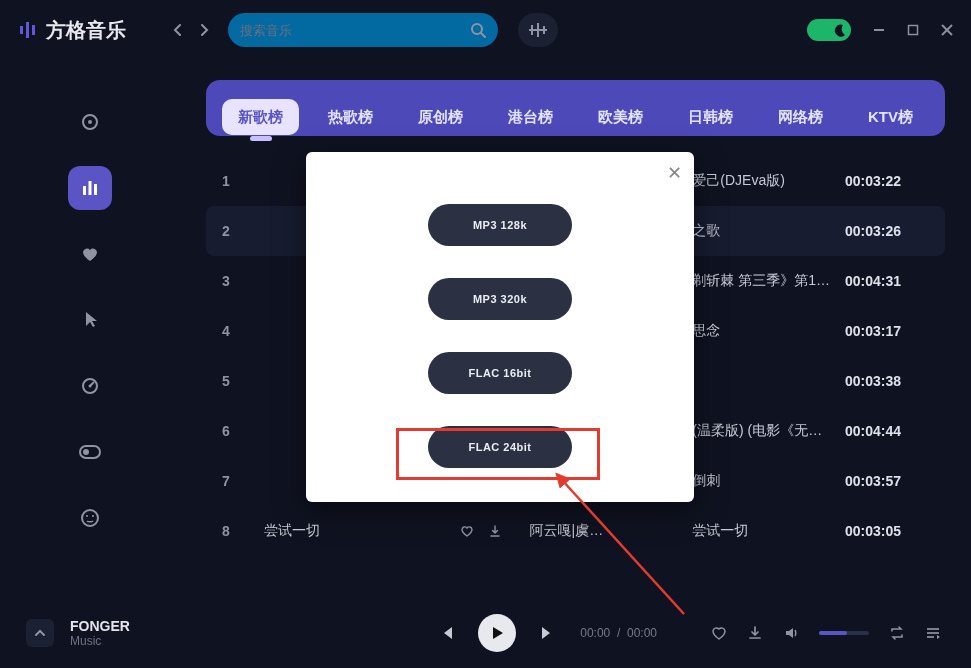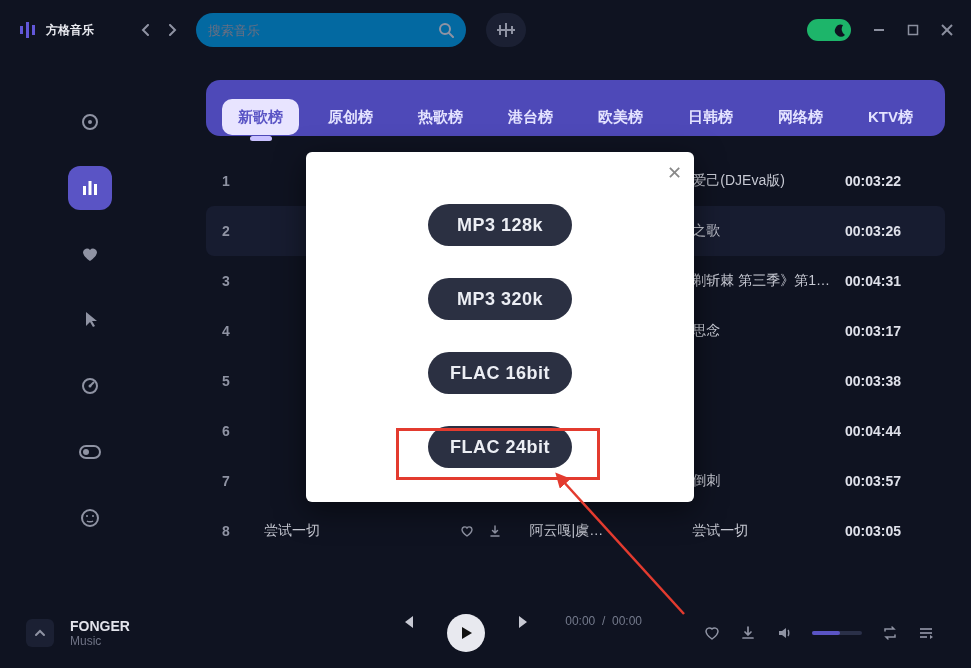--- a/index.html
+++ b/index.html
@@ -1,20 +1,20 @@
 <!DOCTYPE html>
 <html><head>
 <meta charset="utf-8">
 <style>
   * { box-sizing: border-box; margin: 0; padding: 0; }
   html, body { width: 971px; height: 668px; overflow: hidden; font-family: "Microsoft YaHei", "PingFang SC", Arial, sans-serif; background: #444; }
   .window { position: relative; width: 971px; height: 668px; background: #0f1321; color: #c7c9d3; }
   
   .titlebar { display: flex; align-items: center; height: 60px; padding: 0 18px; }
-  .logo { display: flex; align-items: center; gap: 8px; color: #e8e9ef; font-size: 12px; font-weight: 600; }
+  .logo { display: flex; align-items: center; gap: 8px; color: #e8e9ef; font-size: 20px; font-weight: 600; }
   .logo-icon { color: #6257d9; }
   .navarrows { display: flex; gap: 14px; margin-left: 46px; color: #8f93a3; font-size: 16px; }
   .navarrows span { cursor: pointer; }
   .search { display: flex; align-items: center; margin-left: 18px; width: 270px; height: 34px; background: #0369a1; border-radius: 17px; padding: 0 12px; }
   .search input { flex: 1; background: transparent; border: none; outline: none; color: #c7c9d3; font-size: 13px; }
   .search input::placeholder { color: #6a6f82; }
   .search .sicon { margin-left: 6px; color: #8f93a3; }
   .eq-btn { margin-left: 20px; width: 40px; height: 34px; border-radius: 17px; background: #1b2033; display: flex; align-items: center; justify-content: center; color: #8f93a3; }
   .winctrls { margin-left: auto; display: flex; align-items: center; gap: 22px; color: #8b8f9f; font-size: 14px; }
   .theme-toggle { width: 44px; height: 22px; border-radius: 11px; background: #1db56a; display: flex; align-items: center; justify-content: flex-end; padding: 0 4px; color: #0f1321; }
@@ -33,37 +33,37 @@
   .songs { margin-top: 20px; }
   .row { display: flex; align-items: center; height: 50px; padding: 0 16px; border-radius: 8px; font-size: 14px; color: #c7c9d3; }
   .row.hover { background: #171c30; }
   .col-idx { width: 42px; color: #8f93a3; font-weight: 600; }
   .col-title { flex: 1.3; overflow: hidden; text-overflow: ellipsis; white-space: nowrap; padding-right: 10px; }
   .col-icons { width: 60px; display: flex; gap: 14px; color: #8f93a3; font-size: 14px; }
   .col-artist { flex: 1; overflow: hidden; text-overflow: ellipsis; white-space: nowrap; padding: 0 10px; }
   .col-album  { flex: 1; overflow: hidden; text-overflow: ellipsis; white-space: nowrap; padding: 0 10px; }
   .col-time   { width: 84px; text-align: left; font-weight: 600; color: #dfe1ea; }
   
-  .player { position: absolute; left: 0; right: 11px; bottom: 0; height: 70px; background: #0f1321; display: flex; align-items: center; padding: 0 26px; }
+  .player { position: absolute; left: 0; right: 4px; bottom: 0; height: 70px; background: #0f1321; display: flex; align-items: center; padding: 0 26px; }
   .collapse { width: 28px; height: 28px; border-radius: 6px; background: #1b2033; display: flex; align-items: center; justify-content: center; color: #8f93a3; margin-right: 16px; }
   .nowplaying { display: flex; flex-direction: column; }
   .np-title { color: #e2e3eb; font-size: 14px; font-weight: 600; }
   .np-sub   { color: #6e7284; font-size: 12px; }
-  .controls { margin-left: auto; display: flex; gap: 32px; color: #c7c9d3; }
+  .controls { margin-left: auto; display: flex; align-items: center; gap: 24px; color: #c7c9d3; }
   .controls .play { width: 38px; height: 38px; border-radius: 50%; background: #e8e9ef; display: flex; align-items: center; justify-content: center; color: #111; }
   .timeinfo { color: #747a8c; font-size: 12px; }
   .right-ctrls { display: flex; align-items: center; gap: 20px; margin-left: 30px; color: #8f93a3; }
   .volbar { width: 50px; height: 4px; background: #2a3048; border-radius: 2px; position: relative; }
   .volbar::after { content:""; position:absolute; left:0; top:0; width:55%; height:100%; background:#5a54c5; border-radius:2px; }
   
   .modal { position: absolute; left: 306px; top: 152px; width: 388px; background: #fff; border-radius: 6px; padding: 22px 22px 34px 22px; color: #222; box-shadow: 0 8px 30px rgba(0,0,0,.5); }
   .modal-title { font-size: 15px; font-weight: 600; color: #222; padding-right: 10px; line-height: 1.6; text-align: center; }
   .modal-close { position: absolute; right: 12px; top: 10px; color: #888; font-size: 18px; cursor: pointer; }
   .qbuttons { margin-top: 30px; display: flex; flex-direction: column; align-items: center; gap: 32px; }
-  .qbtn { width: 144px; height: 42px; border-radius: 21px; background: #2b3042; color: #eceef4; font-size: 18px; font-weight: 700; letter-spacing: .5px; display: flex; align-items: center; justify-content: center; cursor: pointer; }
+  .qbtn { width: 144px; height: 42px; border-radius: 21px; background: #2b3042; color: #eceef4; font-size: 11px; font-weight: 700; letter-spacing: .5px; display: flex; align-items: center; justify-content: center; cursor: pointer; }
   .highlight-box { position: absolute; left: 396px; top: 428px; width: 204px; height: 52px; border: 3px solid #e33b2f; pointer-events: none; }
   
   .arrow-svg { position: absolute; left: 0; top: 0; width: 971px; height: 668px; pointer-events: none; }
   svg.icon { display: block; }
 </style>
 </head>
 <body>
 
 <div class="window">
 
@@ -175,22 +175,22 @@
           <circle cx="7" cy="8" r="1" fill="currentColor"></circle>
           <circle cx="13" cy="8" r="1" fill="currentColor"></circle>
           <path d="M7 13c1 1 5 1 6 0" stroke="currentColor" stroke-width="1.5" fill="none"></path>
         </svg>
     </div>
   </div>
 
   <div class="main">
     <div class="tabsbar" id="tabsbar">
         <div class="tab active">新歌榜</div>
+        <div class="tab">热歌榜</div>
         <div class="tab">原创榜</div>
-        <div class="tab">热歌榜</div>
         <div class="tab">港台榜</div>
         <div class="tab">欧美榜</div>
         <div class="tab">日韩榜</div>
         <div class="tab">网络榜</div>
         <div class="tab">KTV榜</div>
       </div>
     <div class="songs" id="songlist">
         <div class="row">
           <div class="col-idx">1</div>
           <div class="col-title"></div>
@@ -295,20 +295,21 @@
                 <path d="M7 12S2 8.5 2 5.5A2.8 2.8 0 0 1 7 4a2.8 2.8 0 0 1 5 1.5C12 8.5 7 12 7 12z" stroke="currentColor" stroke-width="1.4" fill="none"></path>
               </svg>
             </span>
             <span>
               <svg class="icon" width="14" height="14" viewBox="0 0 14 14">
                 <path d="M7 2v7m0 0L4.5 6.5M7 9l2.5-2.5M3 12h8" stroke="currentColor" stroke-width="1.5" fill="none" stroke-linecap="round"></path>
               </svg>
             </span>
           </div>
           <div class="col-artist"></div>
+          <div class="col-album">(温柔版)    (电影《无价…</div>
           <div class="col-time">00:04:44</div>
         </div>
         <div class="row">
           <div class="col-idx">7</div>
           <div class="col-title"></div>
           <div class="col-icons">
             <span>
               <svg class="icon" width="14" height="14" viewBox="0 0 14 14">
                 <path d="M7 12S2 8.5 2 5.5A2.8 2.8 0 0 1 7 4a2.8 2.8 0 0 1 5 1.5C12 8.5 7 12 7 12z" stroke="currentColor" stroke-width="1.4" fill="none"></path>
               </svg>

